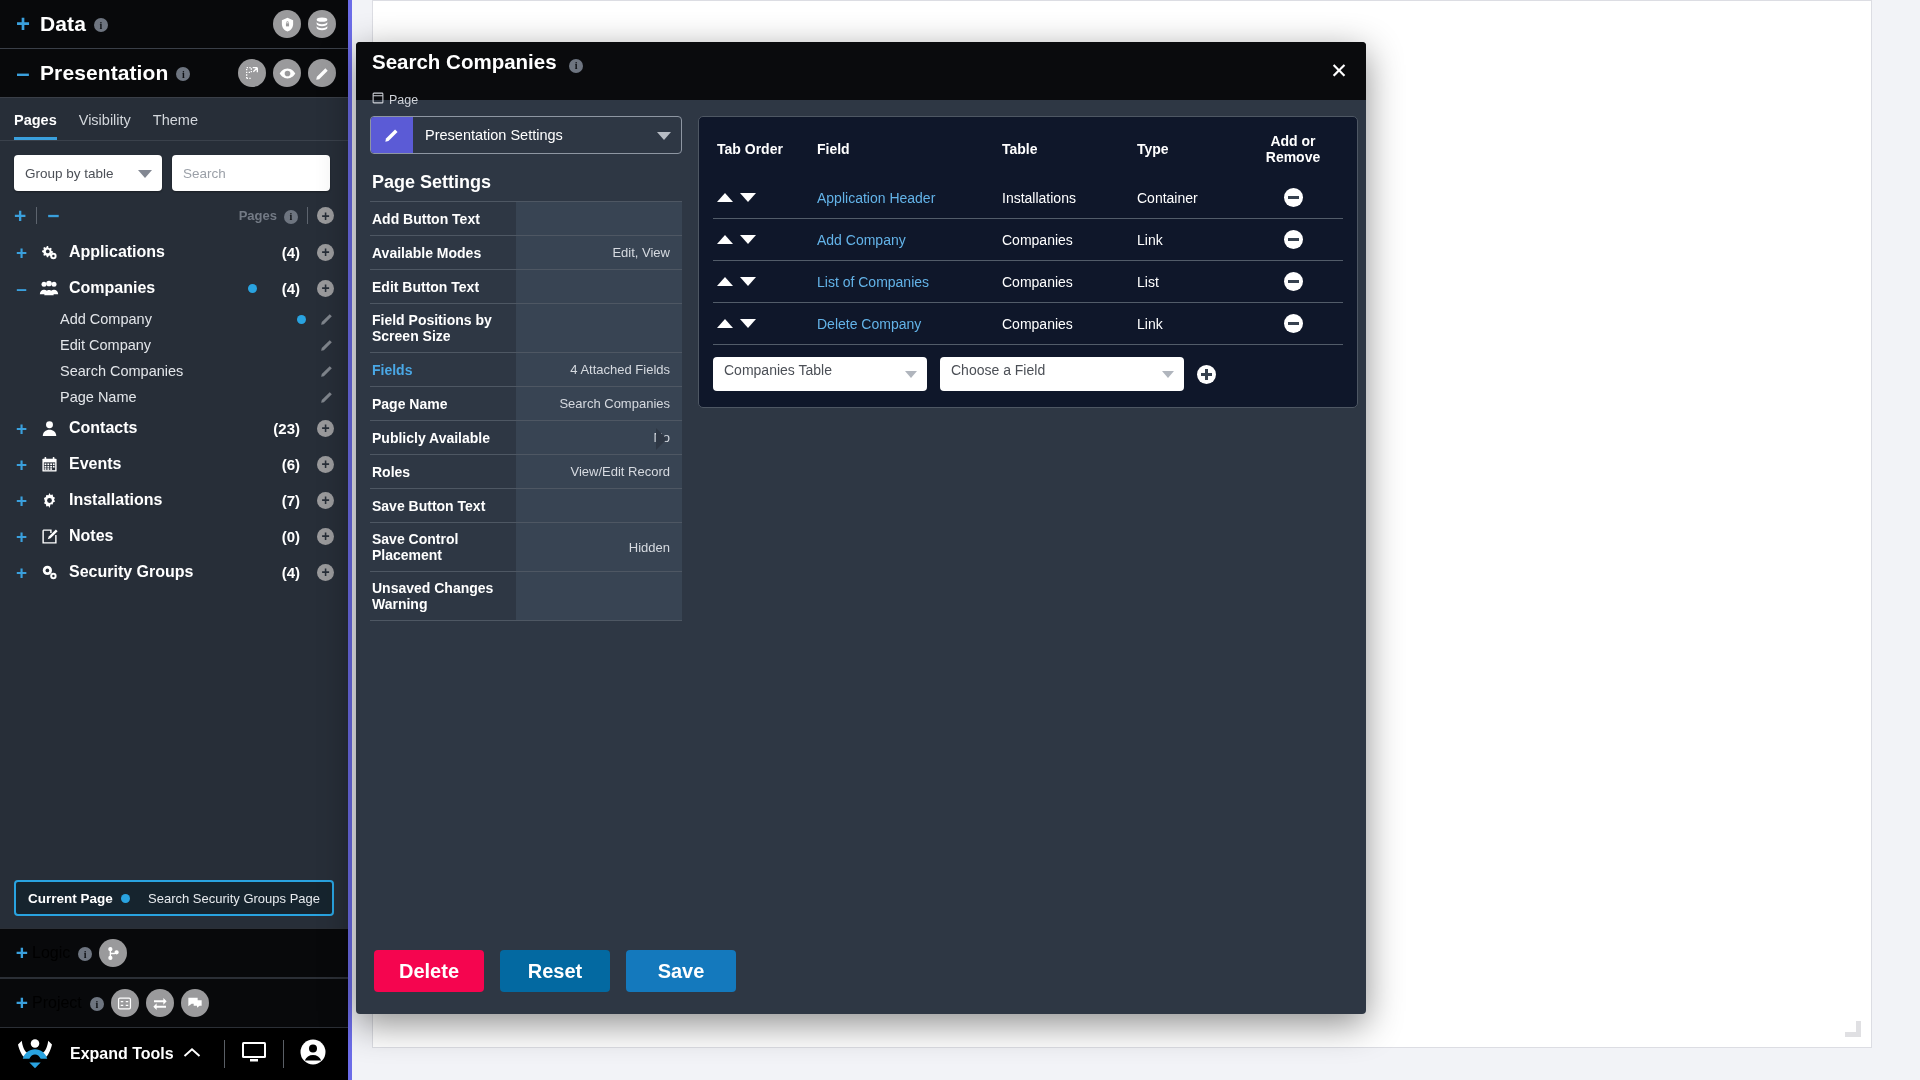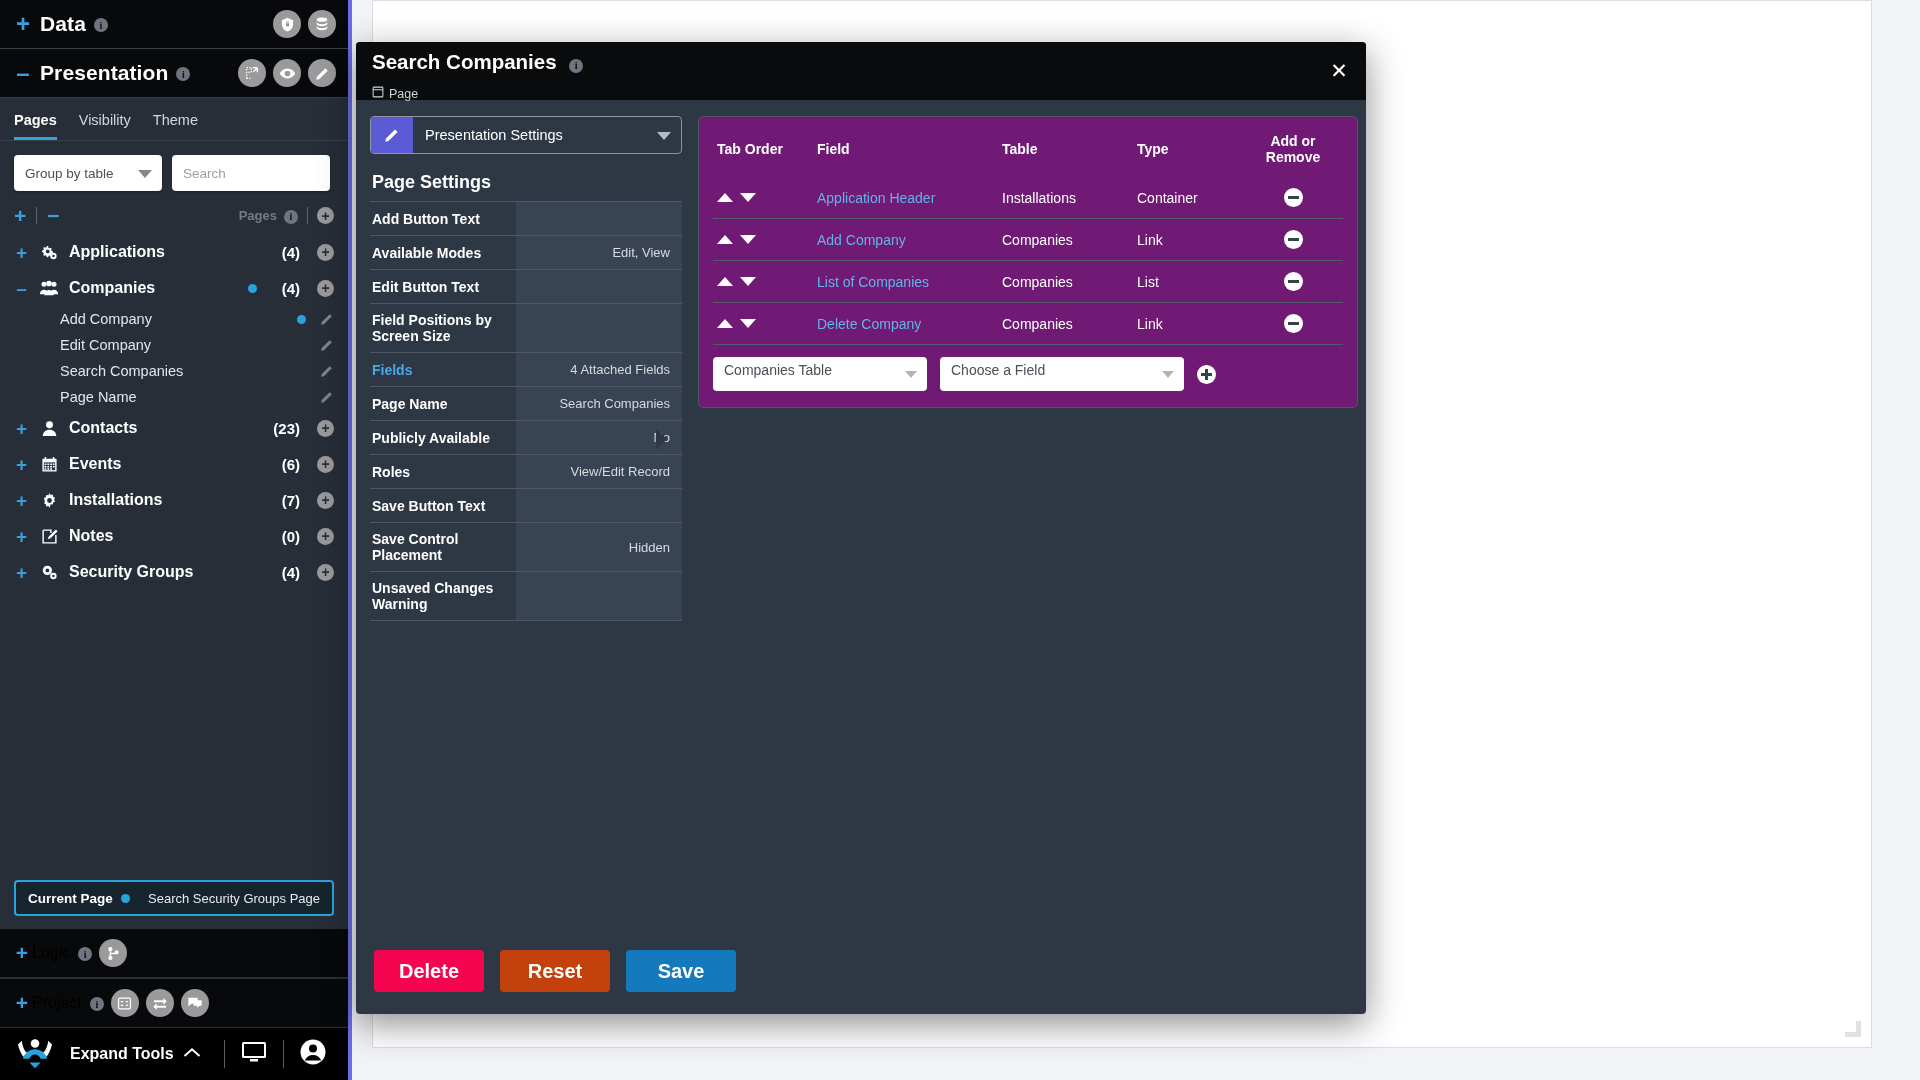--- a/index.html
+++ b/index.html
@@ -152,21 +152,21 @@
     background: #2e3744; border-radius: 4px;
     box-shadow: 0 10px 36px rgba(0,0,0,.45);
     display: flex; flex-direction: column; overflow: hidden;
   }
   .modal-head {
     background: #0a0b0d; height: 58px; flex: none; position: relative;
     padding: 8px 16px 0 16px;
   }
   .modal-head .mtitle { color: #ffffff; font-size: 20.5px; font-weight: 700; display: inline-block; }
   .modal-head .msub {
-    display: flex; align-items: center; gap: 5px; color: #cfd3d9; font-size: 12.5px; margin-top: 12px;
+    display: flex; align-items: center; gap: 5px; color: #cfd3d9; font-size: 12.5px; margin-top: 18px;
   }
   .modal-close {
     position: absolute; right: 14px; top: 15px; color: #ffffff; font-size: 21px;
     line-height: 1; width: 26px; height: 26px; display: flex; align-items: center; justify-content: center;
   }
   .modal-body { flex: 1; position: relative; padding: 16px 14px 0 14px; display: flex; gap: 16px; }
 
   
   .mleft { width: 312px; flex: none; }
   .pres-select {
@@ -192,21 +192,21 @@
   .kv-table td.k.link { color: #4aa8e6; font-weight: 700; }
   .kv-table td.v {
     color: #d6dae0; background: #384453; text-align: right; padding: 8px 12px 8px 8px;
     font-size: 13px; height: 34px;
   }
 
   
   .mright { flex: 1; }
   .ds-title { color: #ffffff; font-size: 17.5px; font-weight: 700; margin: 6px 0 12px 4px; }
   .ds-card {
-    background: #701a75; border: 1px solid #4e5763; border-radius: 5px; padding: 10px 14px 16px 14px;
+    background: #0f172a; border: 1px solid #4e5763; border-radius: 5px; padding: 10px 14px 16px 14px;
     width: 660px;
   }
   .ds-table { width: 100%; border-collapse: collapse; }
   .ds-table th {
     color: #ffffff; font-size: 14px; font-weight: 700; text-align: left; padding: 6px 4px 12px 4px;
   }
   .ds-table td {
     font-size: 14px; padding: 11px 4px; border-top: 1px solid #525c69; color: #ffffff;
   }
   .ds-table tbody tr:first-child td { border-top: 0; }
@@ -238,21 +238,21 @@
   .wsel.b { width: 244px; }
   .wsel .caret { border-top-color: #b0b5bd; border-left-width: 6px; border-right-width: 6px; border-top-width: 7px; }
 
   
   .modal-foot { flex: none; padding: 0 0 22px 18px; display: flex; gap: 16px; }
   .btn {
     border: 0; border-radius: 4px; color: #ffffff; font-size: 20px; font-weight: 700;
     font-family: "Liberation Sans", sans-serif; height: 42px; padding: 0 22px; min-width: 110px;
   }
   .btn.delete { background: #f5054f; }
-  .btn.reset  { background: #c2410c; }
+  .btn.reset  { background: #0369a1; }
   .btn.save   { background: #1479bd; }
   .fields-arrow {
     position: absolute; left: 300px; top: 328px; width: 0; height: 0;
     border-top: 11px solid transparent; border-bottom: 11px solid transparent;
     border-left: 11px solid #2e3744;
   }
 </style>
 </head>
 <body>
 

